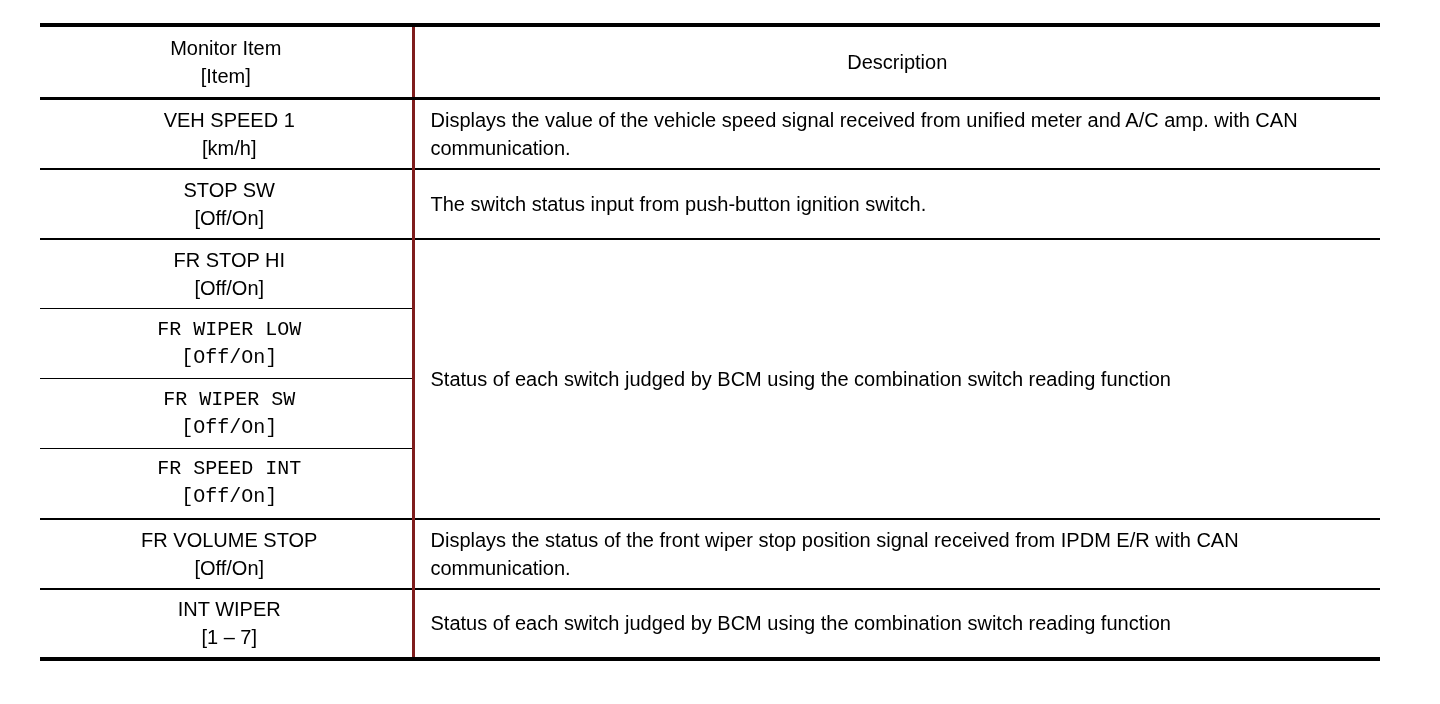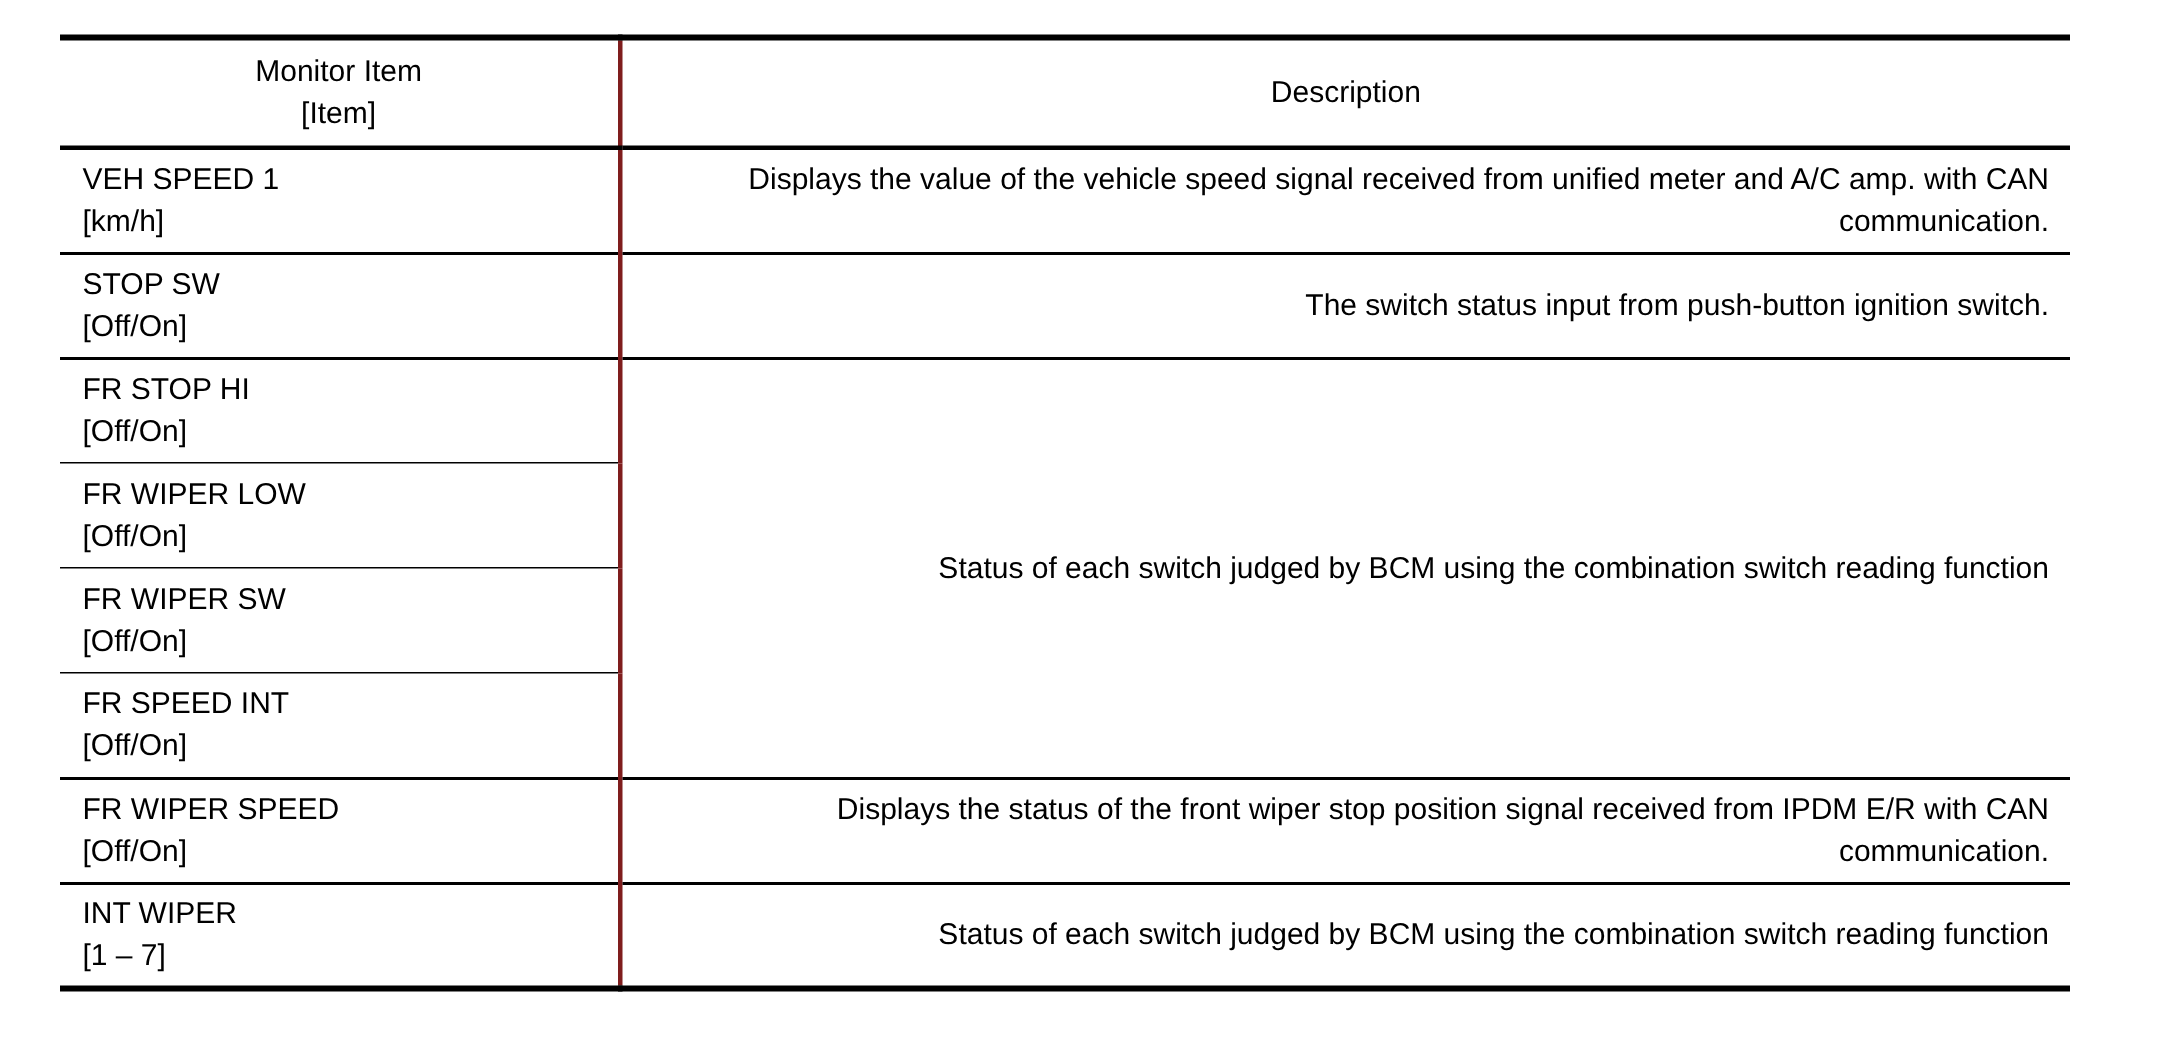--- a/index.html
+++ b/index.html
@@ -42,31 +42,31 @@
   thead th {
     height: 70px;
     border-bottom: 3px solid #000;
     text-align: center;
   }
   tbody tr { height: 70px; }
 
   td.item-cell {
     padding-left: 15px;
     padding-right: 8px;
-    text-align: left;
+    text-align: center;
   }
   td.desc-cell {
     padding-left: 16px;
     padding-right: 14px;
-    text-align: right;
+    text-align: left;
   }
   
   tr.row-main > td { border-top: 2px solid #000; }
   
-  tr.row-sub > td { border-top: 1px solid #000; }
+  tr.row-sub > td { border-top: 1px solid #000; font-family: Liberation Mono, monospace; }
 </style>
 </head>
 <body>
 
 <div class="table-wrap">
   <table class="monitor-table">
     <colgroup>
       <col class="col-item">
       <col class="col-desc">
     </colgroup>
@@ -114,21 +114,21 @@
         </td>
       </tr>
       <tr class="row-sub">
         <td class="item-cell divider-right">
           <div>FR SPEED INT</div>
           <div>[Off/On]</div>
         </td>
       </tr>
       <tr class="row-main">
         <td class="item-cell divider-right">
-          <div>FR WIPER SPEED</div>
+          <div>FR VOLUME STOP</div>
           <div>[Off/On]</div>
         </td>
         <td class="desc-cell">Displays the status of the front wiper stop position signal received from IPDM E/R with CAN communication.</td>
       </tr>
       <tr class="row-main">
         <td class="item-cell divider-right">
           <div>INT WIPER</div>
           <div>[1 – 7]</div>
         </td>
         <td class="desc-cell">Status of each switch judged by BCM using the combination switch reading function</td>

